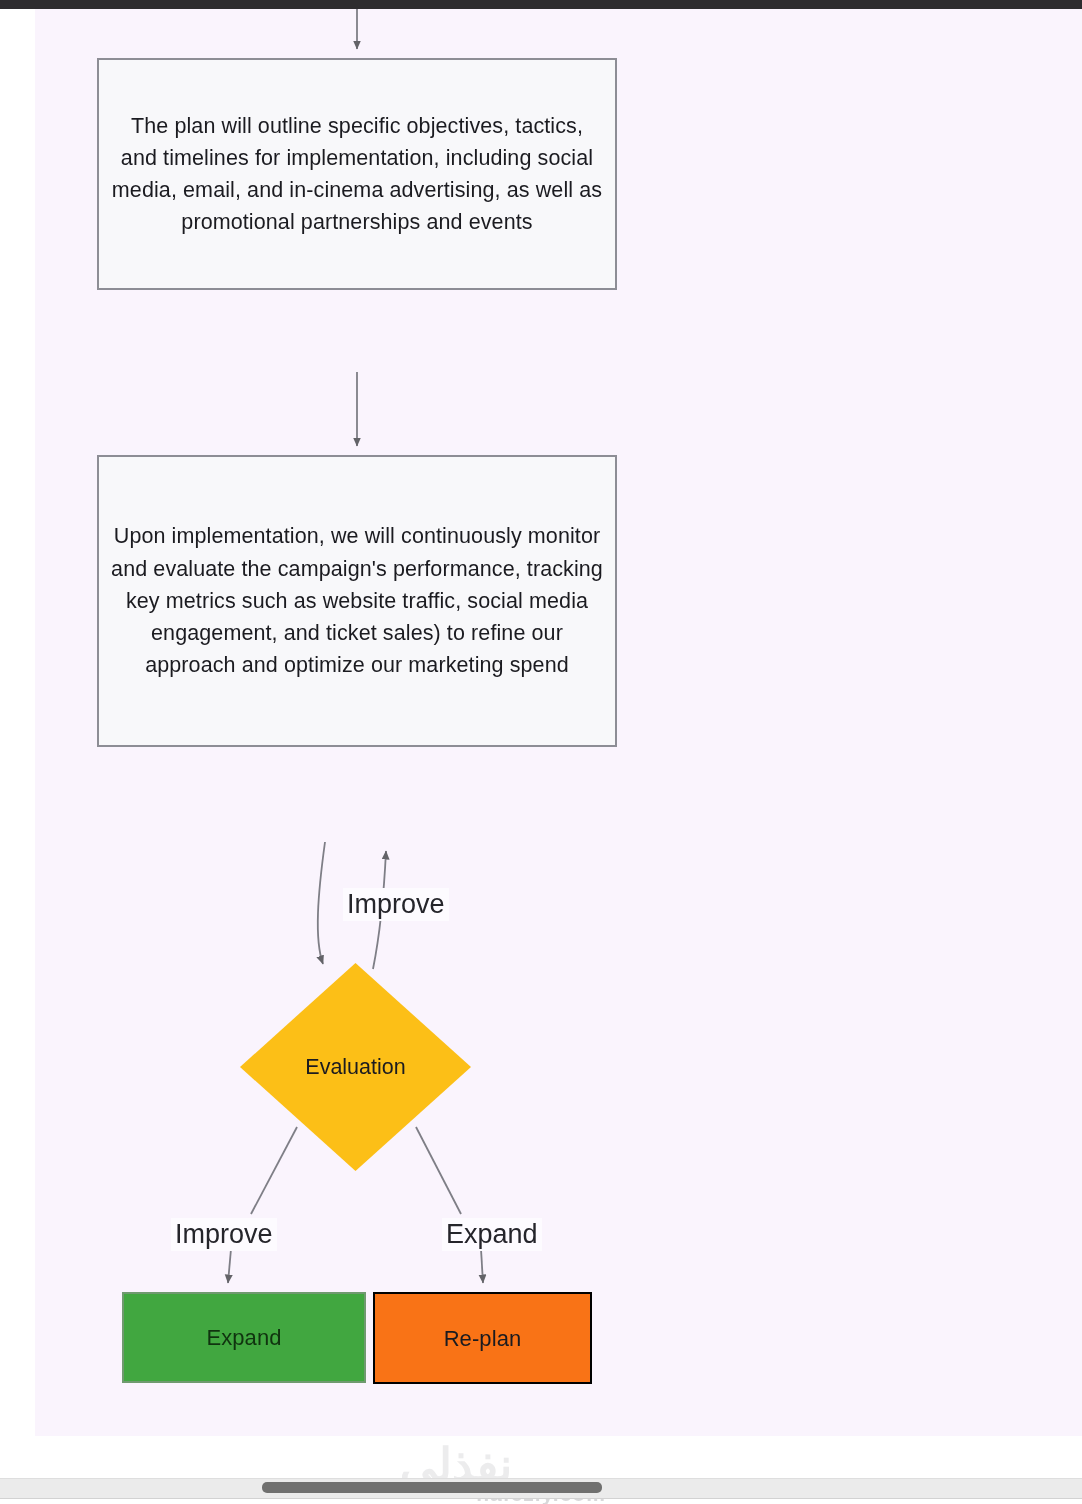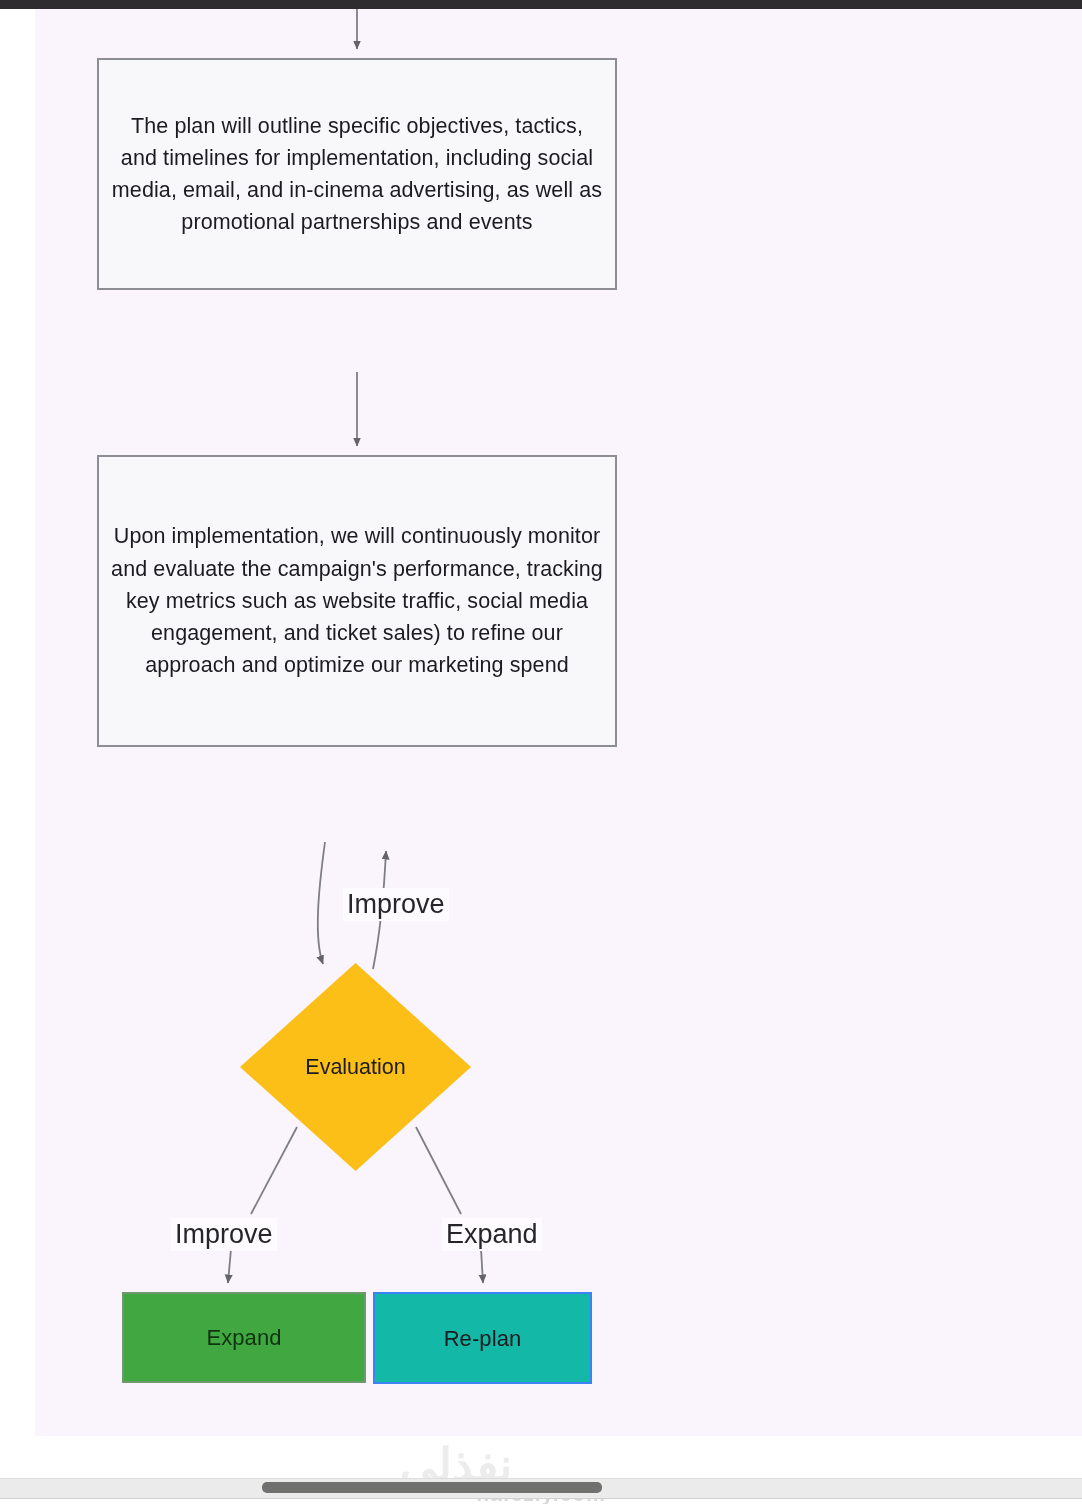--- a/index.html
+++ b/index.html
@@ -90,22 +90,22 @@
   #node-expand-box .node-text {
     font-size: 22px;
     color: #10330f;
   }
 
   #node-replan-box {
     left: 338px;
     top: 1283px;
     width: 219px;
     height: 92px;
-    background: #14b8a6;
-    border: 2px solid #3b82f6;
+    background: #f97316;
+    border: 2px solid #000000;
   }
   #node-replan-box .node-text {
     font-size: 22px;
     color: #1b1b20;
   }
 
   
   #node-evaluation-diamond {
     position: absolute;
     left: 205px;

